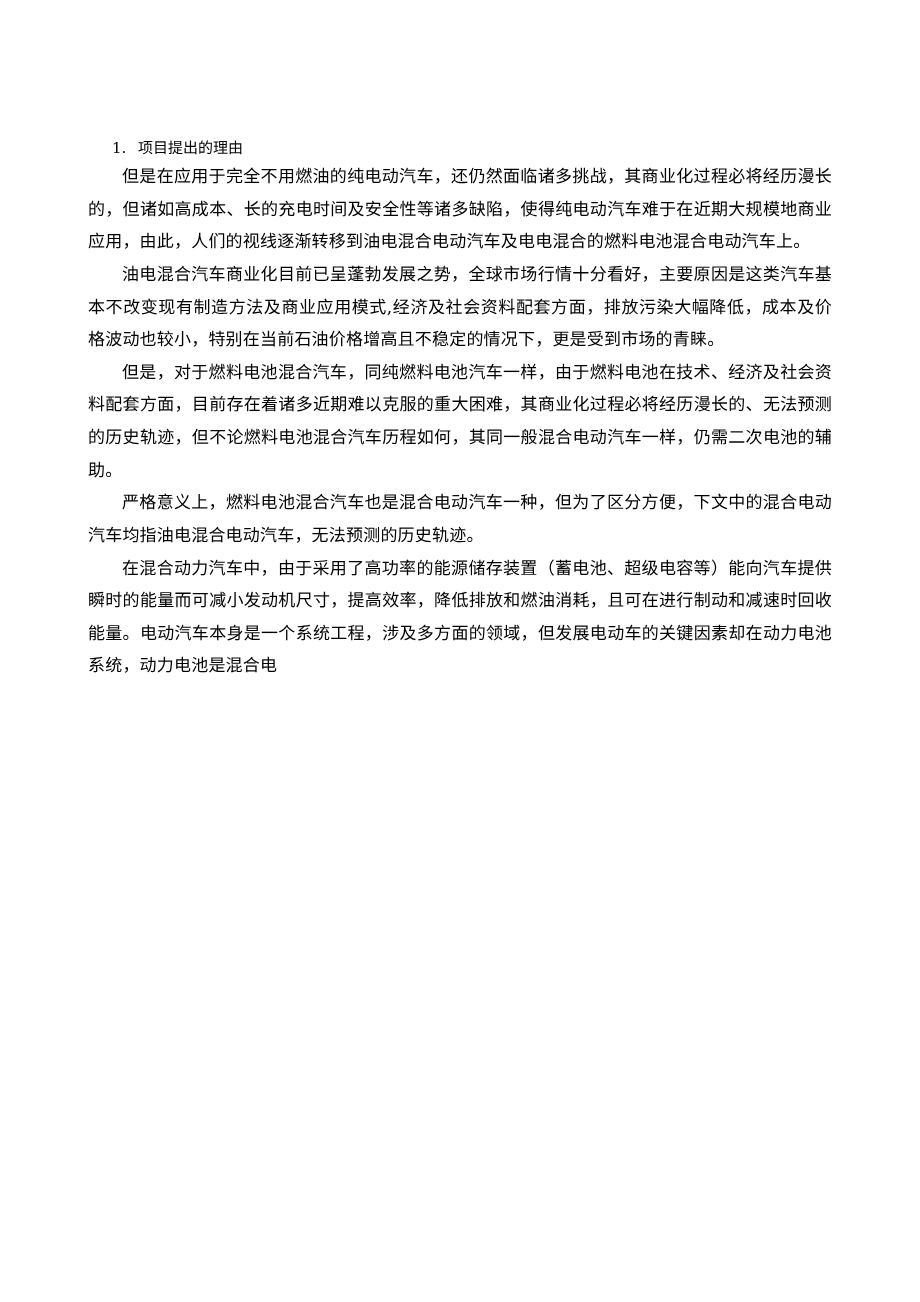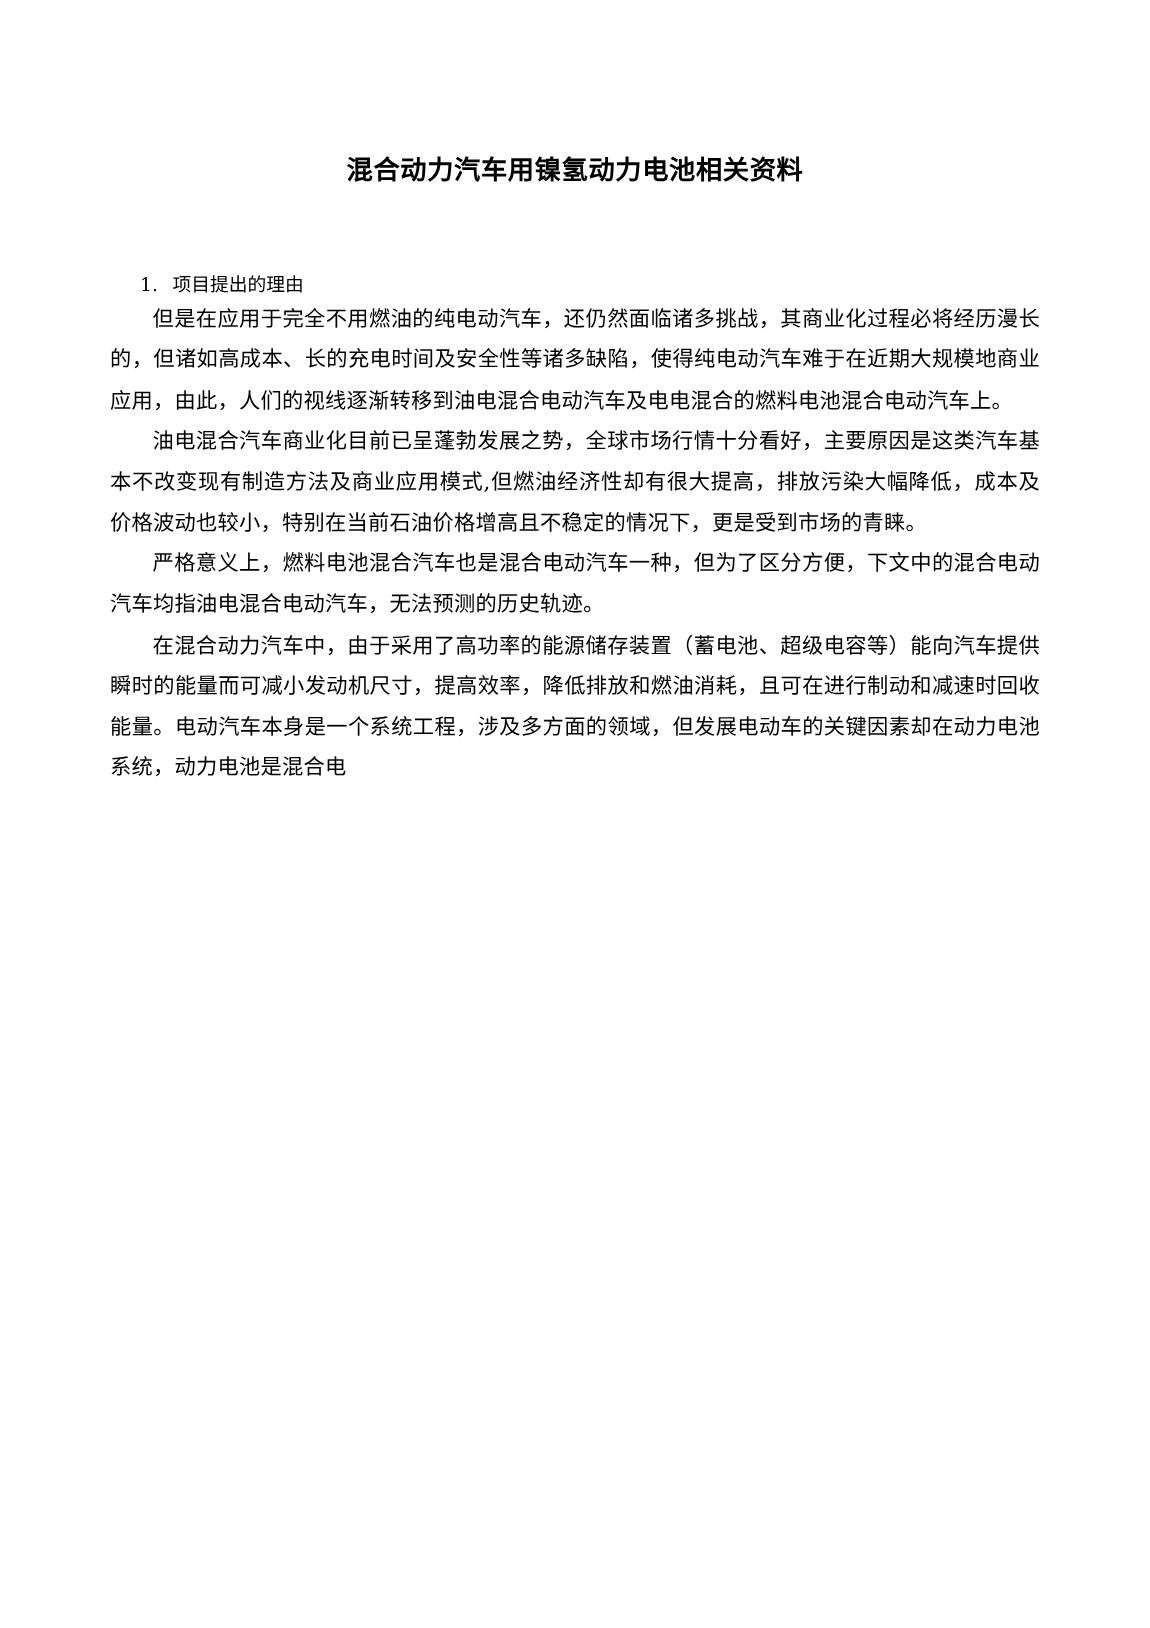--- a/index.html
+++ b/index.html
@@ -52,29 +52,29 @@
   }
   p.body-text.first {
     margin-top: 10px;
   }
 </style>
 </head>
 <body>
 
 <div class="page">
 
-  <h1 class="doc-title">混合动力汽车用镍氢动力电池相关资料</h1>
 
   <h2 class="section-heading">
     <span class="num">1.</span><span>项目提出的理由</span>
   </h2>
 
 
   <p class="body-text">但是在应用于完全不用燃油的纯电动汽车，还仍然面临诸多挑战，其商业化过程必将经历漫长的，但诸如高成本、长的充电时间及安全性等诸多缺陷，使得纯电动汽车难于在近期大规模地商业应用，由此，人们的视线逐渐转移到油电混合电动汽车及电电混合的燃料电池混合电动汽车上。</p>
 
-  <p class="body-text">油电混合汽车商业化目前已呈蓬勃发展之势，全球市场行情十分看好，主要原因是这类汽车基本不改变现有制造方法及商业应用模式,但燃油经济性却有很大提高，排放污染大幅降低，成本及价格波动也较小，特别在当前石油价格增高且不稳定的情况下，更是受到市场的青睐。</p>
+  <p class="body-text">油电混合汽车商业化目前已呈蓬勃发展之势，全球市场行情十分看好，主要原因是这类汽车基本不改变现有制造方法及商业应用模式,经济及社会资料配套方面，排放污染大幅降低，成本及价格波动也较小，特别在当前石油价格增高且不稳定的情况下，更是受到市场的青睐。</p>
 
+  <p class="body-text">但是，对于燃料电池混合汽车，同纯燃料电池汽车一样，由于燃料电池在技术、经济及社会资料配套方面，目前存在着诸多近期难以克服的重大困难，其商业化过程必将经历漫长的、无法预测的历史轨迹，但不论燃料电池混合汽车历程如何，其同一般混合电动汽车一样，仍需二次电池的辅助。</p>
 
   <p class="body-text">严格意义上，燃料电池混合汽车也是混合电动汽车一种，但为了区分方便，下文中的混合电动汽车均指油电混合电动汽车，无法预测的历史轨迹。</p>
 
   <p class="body-text">在混合动力汽车中，由于采用了高功率的能源储存装置（蓄电池、超级电容等）能向汽车提供瞬时的能量而可减小发动机尺寸，提高效率，降低排放和燃油消耗，且可在进行制动和减速时回收能量。电动汽车本身是一个系统工程，涉及多方面的领域，但发展电动车的关键因素却在动力电池系统，动力电池是混合电</p>
 
 </div>
 
 </body></html>

